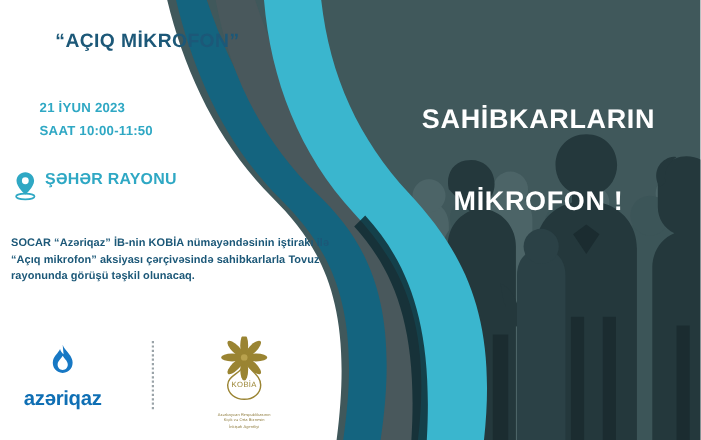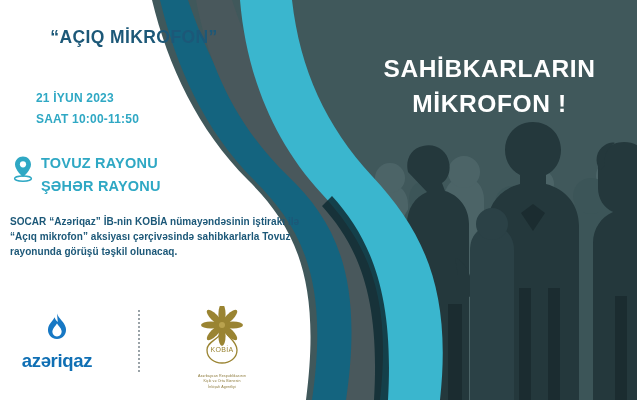--- a/index.html
+++ b/index.html
@@ -85,21 +85,21 @@
   .kobia-caption div{white-space:nowrap;}
 
   
   .headline{
     position:absolute;left:352px;top:52px;width:275px;
     text-align:center;color:#ffffff;
     font-size:24.5px;font-weight:bold;
     line-height:1.42;letter-spacing:.6px;
     z-index:40;
   }
-  .headline div{white-space:nowrap;}
+  .headline div{white-space:nowrap;margin-top:40px;}
 </style>
 </head>
 <body>
 
 <div id="poster">
 
   <div id="right-panel"></div>
 
   <svg id="silhouettes" viewBox="0 0 637 400">
     <defs>
@@ -177,21 +177,20 @@
       <div>SAAT 10:00-11:50</div>
     </div>
 
     <div class="place-row">
       <svg class="pin-icon" width="22" height="28" viewBox="0 0 22 28">
         <path d="M11 1.5c-4.4 0-8 3.5-8 7.9 0 5.7 8 12.6 8 12.6s8-6.9 8-12.6c0-4.4-3.6-7.9-8-7.9z" fill="#2fa8c4"></path>
         <circle cx="11" cy="9.3" r="3.1" fill="#ffffff"></circle>
         <ellipse cx="11" cy="23.6" rx="8.4" ry="2.6" fill="none" stroke="#2fa8c4" stroke-width="1.5"></ellipse>
       </svg>
       <div class="place-text">
-        <div>TOVUZ RAYONU</div>
         <div>ŞƏHƏR RAYONU</div>
       </div>
     </div>
 
     <div class="body-text">SOCAR “Azəriqaz” İB-nin KOBİA nümayəndəsinin iştirakı ilə “Açıq mikrofon” aksiyası çərçivəsində sahibkarlarla Tovuz rayonunda görüşü təşkil olunacaq.</div>
   </div>
 
   <div class="logos">
 
     <div class="azeriqaz-logo">

